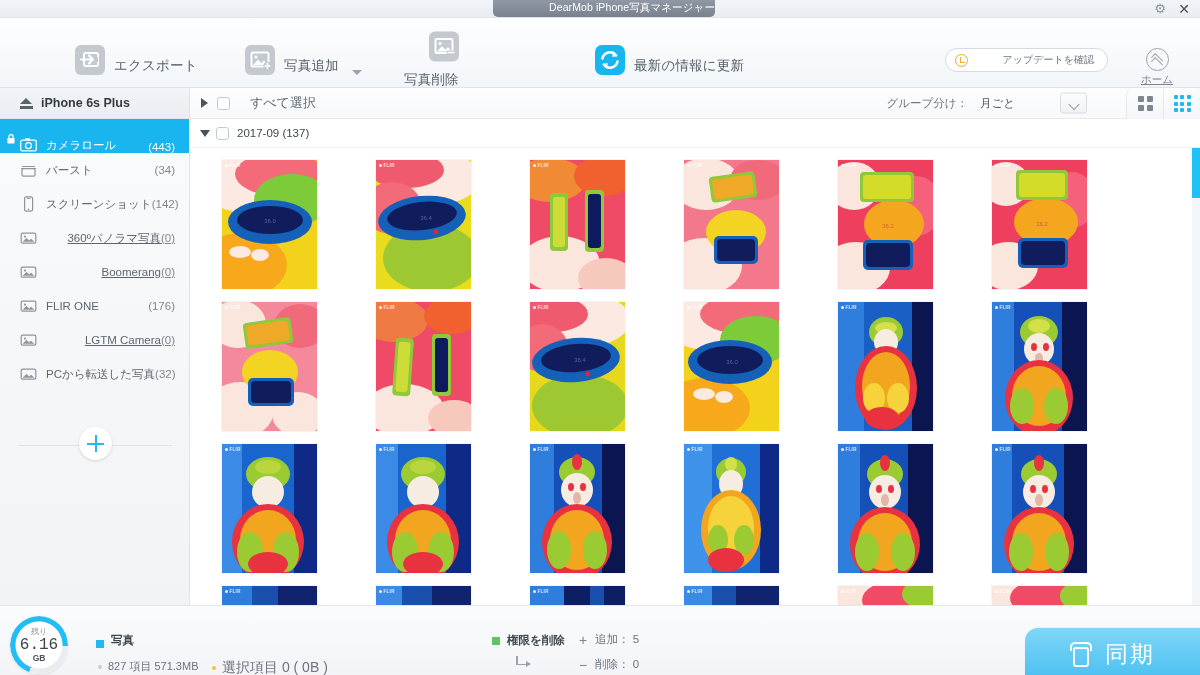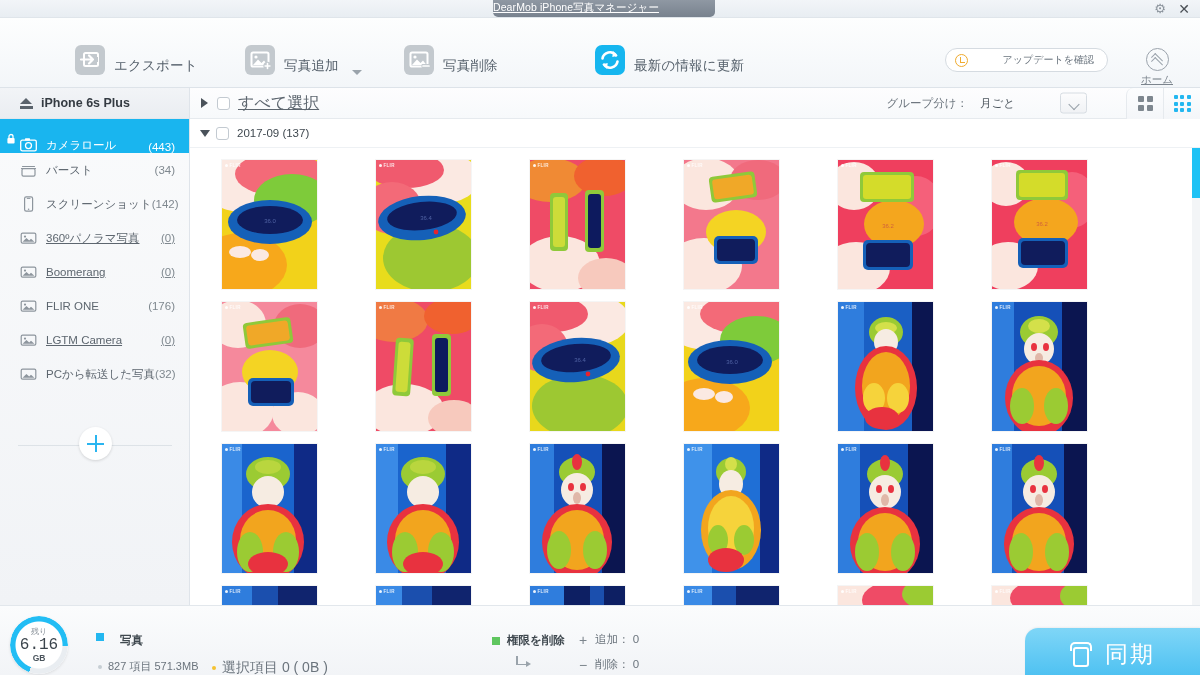--- a/index.html
+++ b/index.html
@@ -13,22 +13,22 @@
   
   .titlebar{
     position:absolute;left:0;top:0;width:1200px;height:18px;
     background:linear-gradient(#f2f5f8,#e8edf2);
     border-bottom:1px solid #dfe5ea;
   }
   .title-pill{
     position:absolute;left:493px;top:0px;width:222px;height:17px;
     background:linear-gradient(#8f98a3,#78828e);
     border-radius:0 0 5px 5px;
-    color:#fff;font-size:10.5px;line-height:15px;text-align:left;
-    letter-spacing:.1px;white-space:nowrap;overflow:hidden;text-decoration:underline;
+    color:#fff;font-size:10.5px;line-height:15px;text-align:right;
+    letter-spacing:.1px;white-space:nowrap;overflow:hidden;
   }
   .tb-gear{
     position:absolute;right:32px;top:2px;width:16px;height:14px;
     color:#8b939c;font-size:13px;line-height:14px;text-align:center;cursor:pointer;
   }
   .tb-close{
     position:absolute;right:8px;top:1px;width:16px;height:16px;
     color:#4a4f55;font-size:14px;line-height:16px;text-align:center;cursor:pointer;
     font-family:"DejaVu Sans",sans-serif;
   }
@@ -110,21 +110,21 @@
   }
   .side-item.active{background:#19b5ef;align-items:flex-end;}
   .side-item .lock{
     position:absolute;left:6px;top:50%;transform:translateY(-50%);
     width:10px;height:11px;
   }
   .side-item .sic{width:17px;height:16px;flex:0 0 auto;margin-right:9px;position:relative;}
   .side-item .lbl{font-size:11.5px;color:#5d666f;flex:1;white-space:nowrap;}
   .side-item .cnt{font-size:11.5px;color:#7f888f;}
   .side-item.active .lbl,.side-item.active .cnt{color:#fff;}
-  .side-item.link .lbl,.side-item.link .cnt{text-decoration:underline;}
+  .side-item.link .lbl,.side-item.link .cnt{text-decoration:underline;text-align:right;}
 
   .divider-plus{
     position:absolute;left:0;top:332px;width:190px;height:50px;
   }
   .divider-plus .line{
     position:absolute;left:18px;top:25px;width:154px;height:1px;background:#dde2e7;
   }
   .plus-btn{
     position:absolute;left:79px;top:7px;width:33px;height:33px;border-radius:50%;
     background:#fff;box-shadow:0 1px 3px rgba(0,0,0,.14);cursor:pointer;
@@ -143,21 +143,21 @@
     display:flex;align-items:center;
   }
   .tri-r{
     margin-left:11px;width:0;height:0;border-top:5px solid transparent;
     border-bottom:5px solid transparent;border-left:7px solid #4a525a;cursor:pointer;
   }
   .cb{
     width:13px;height:13px;border:1px solid #c3cad1;border-radius:3px;background:#fff;
     margin-left:9px;flex:0 0 auto;cursor:pointer;
   }
-  .chdr .sel-lbl{font-size:16px;color:#5d666f;margin-left:8px;text-decoration:underline;}
+  .chdr .sel-lbl{font-size:13px;color:#5d666f;margin-left:20px;}
   .grp{
     position:absolute;right:113px;top:50%;transform:translateY(-50%);
     display:flex;align-items:center;gap:0;
   }
   .grp .g-lbl{font-size:11.5px;color:#6b747d;}
   .grp .g-val{font-size:11.5px;color:#4d565e;margin-left:12px;width:80px;}
   .grp .g-dd{
     width:27px;height:21px;border:1px solid #d6dce2;border-radius:3px;
     background:linear-gradient(#fcfcfd,#f0f2f5);position:relative;cursor:pointer;
   }
@@ -227,21 +227,21 @@
   .ring .arc{
     position:absolute;left:0;top:0;width:58px;height:58px;border-radius:50%;
     background:conic-gradient(from 200deg,#22bdf4 0deg 252deg,#e9edf1 252deg 360deg);
     -webkit-mask:radial-gradient(circle, transparent 23px, #000 24px);
             mask:radial-gradient(circle, transparent 23px, #000 24px);
   }
   .ring .r1{font-size:8px;color:#8a929a;line-height:1;margin-bottom:1px;z-index:2;}
   .ring .r2{font-size:16px;color:#3a434b;line-height:1;z-index:2;font-family:Liberation Mono, monospace;}
   .ring .r3{font-size:8.5px;color:#4a545c;font-weight:bold;line-height:1;margin-top:1px;z-index:2;}
 
-  .st-photos{position:absolute;left:96px;top:27px;display:flex;align-items:flex-start;gap:16px;}
+  .st-photos{position:absolute;left:96px;top:27px;display:flex;align-items:flex-end;gap:7px;}
   .sq{width:8px;height:8px;flex:0 0 auto;}
   .st-photos .lbl{font-size:11.5px;color:#3f484f;font-weight:bold;}
   .st-count{position:absolute;left:98px;top:53px;display:flex;align-items:center;gap:6px;}
   .dot{width:4px;height:4px;border-radius:50%;flex:0 0 auto;}
   .st-count .lbl{font-size:11px;color:#6b747d;}
   .st-sel{position:absolute;left:212px;top:53px;display:flex;align-items:center;gap:6px;}
   .st-sel .lbl{font-size:14px;color:#6b747d;}
 
   .st-perm{position:absolute;left:492px;top:27px;display:flex;align-items:center;gap:7px;}
   .st-perm .lbl{font-size:11.5px;color:#3f484f;font-weight:bold;}
@@ -309,21 +309,21 @@
           <circle cx="11" cy="12" r="1.6" fill="#fff"></circle>
           <path d="M8 20 L13 14.5 L16.5 18 L19 15.5 L22.5 20 Z" fill="#fff"></path>
           <circle cx="22.5" cy="21" r="4.2" fill="#c3c9ce"></circle>
           <path d="M22.5 18.6 V23.4 M20.1 21 H24.9" stroke="#fff" stroke-width="1.6" stroke-linecap="round"></path>
         </svg>
       </span>
       <span class="lbl">写真追加</span>
       <span class="caret-dn"></span>
     </div>
 
-    <div class="tool" style="left:404px;">
+    <div class="tool" style="left:404px;flex-direction:column;">
       <span class="ico-sq">
         <svg width="30" height="30" viewBox="0 0 30 30" style="position:absolute;left:0;top:0;">
           <rect x="6.5" y="7.5" width="17" height="14" rx="1.6" fill="none" stroke="#fff" stroke-width="2"></rect>
           <circle cx="11" cy="12" r="1.6" fill="#fff"></circle>
           <path d="M8 20 L13 14.5 L16.5 18 L19 15.5 L22.5 20 Z" fill="#fff"></path>
           <rect x="17.5" y="19" width="9" height="4" rx="1" fill="#c3c9ce"></rect>
           <path d="M19 21 H25" stroke="#fff" stroke-width="1.7" stroke-linecap="round"></path>
         </svg>
       </span>
       <span class="lbl">写真削除</span>
@@ -802,21 +802,21 @@
     <div class="st-perm">
       <span class="sq" style="background:#5fc65f;"></span>
       <span class="lbl">権限を削除</span>
     </div>
     <div class="st-arrow">
         <i></i>
       </div>
 
     <div class="st-add">
       <span class="pm">+</span>
-      <span class="lbl">追加： 0</span>
+      <span class="lbl">追加： 5</span>
     </div>
     <div class="st-del">
       <span class="pm">−</span>
       <span class="lbl">削除： 0</span>
     </div>
 
     <div class="sync-btn">
       <span class="sync-ic">
         <span class="ph"></span>
           <span class="ar"></span>

